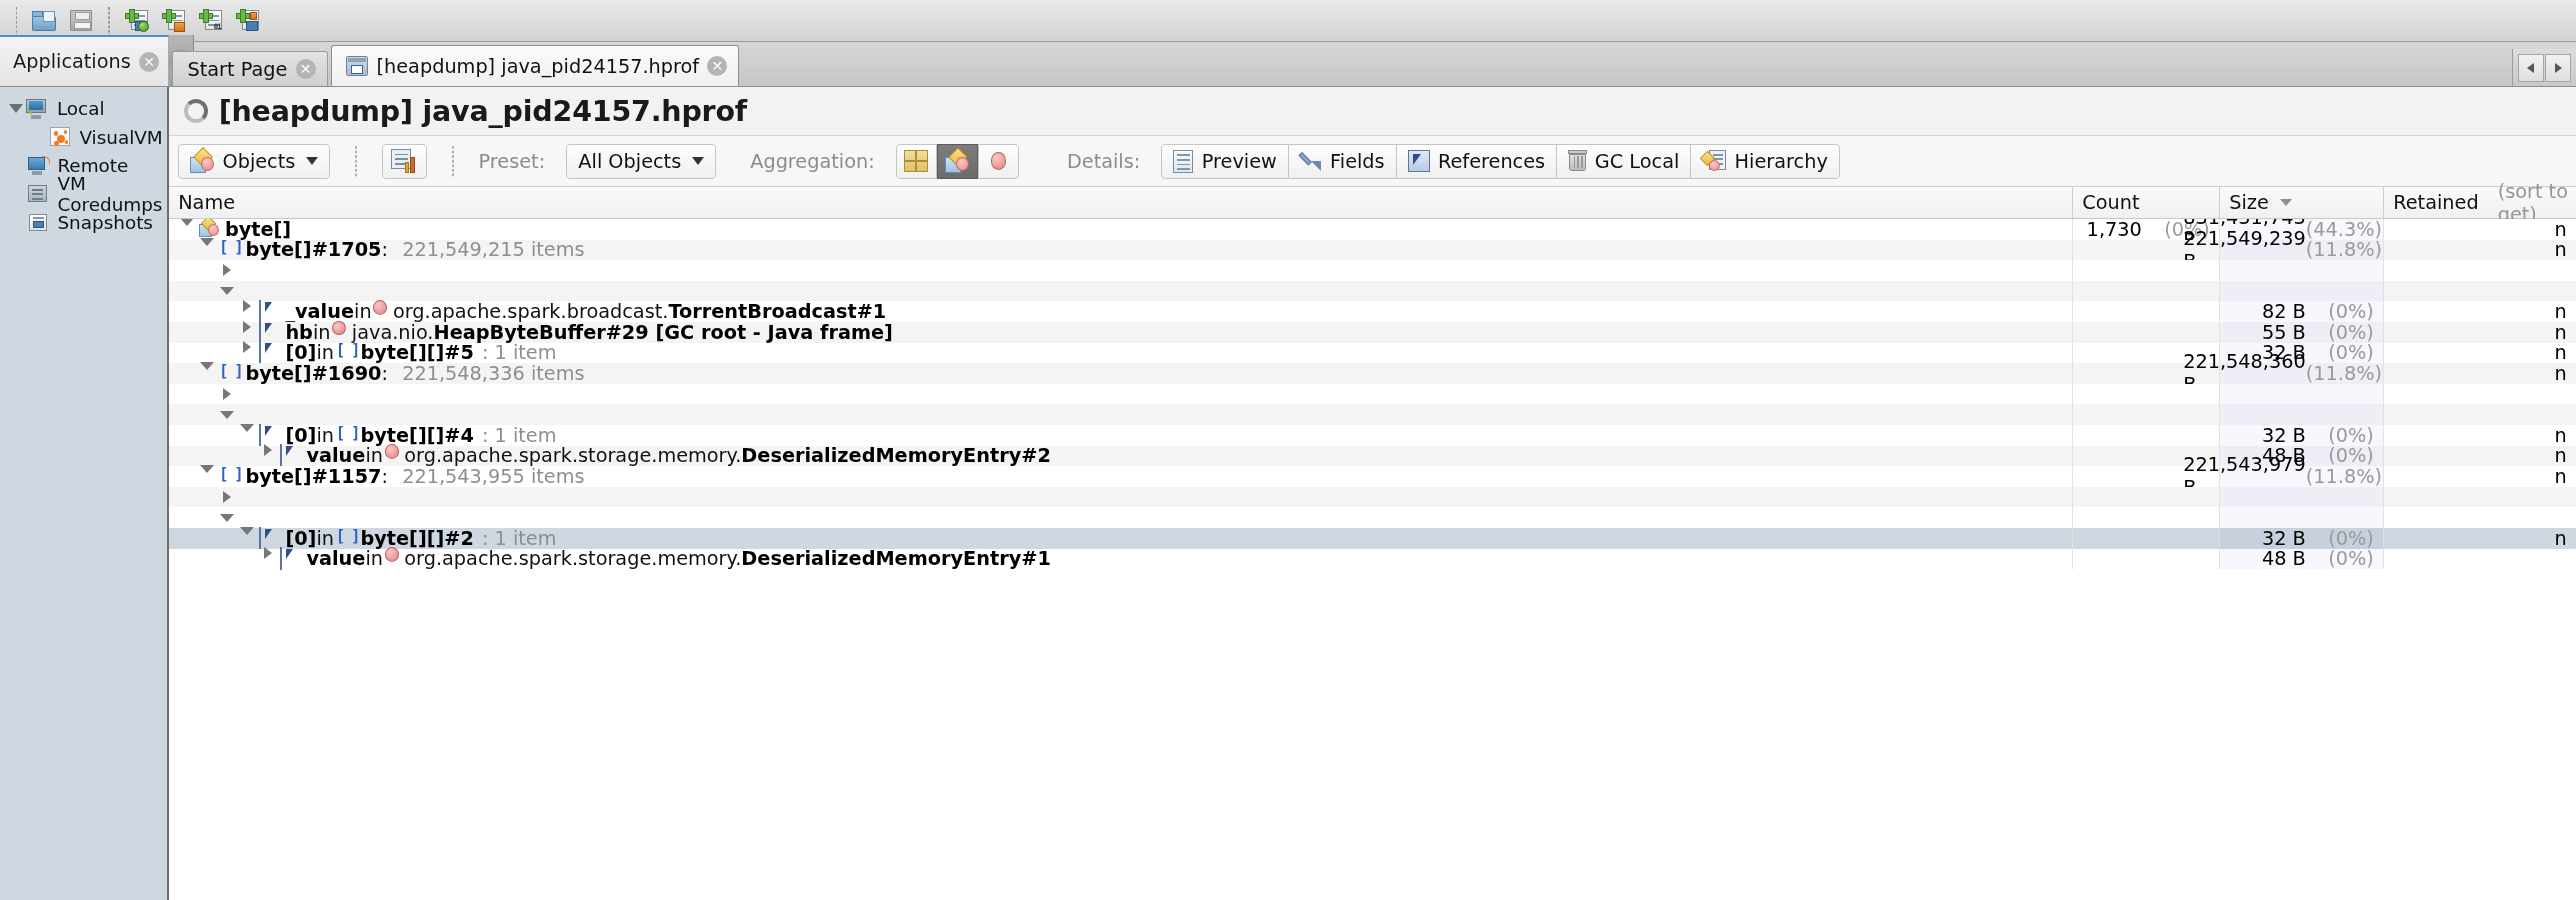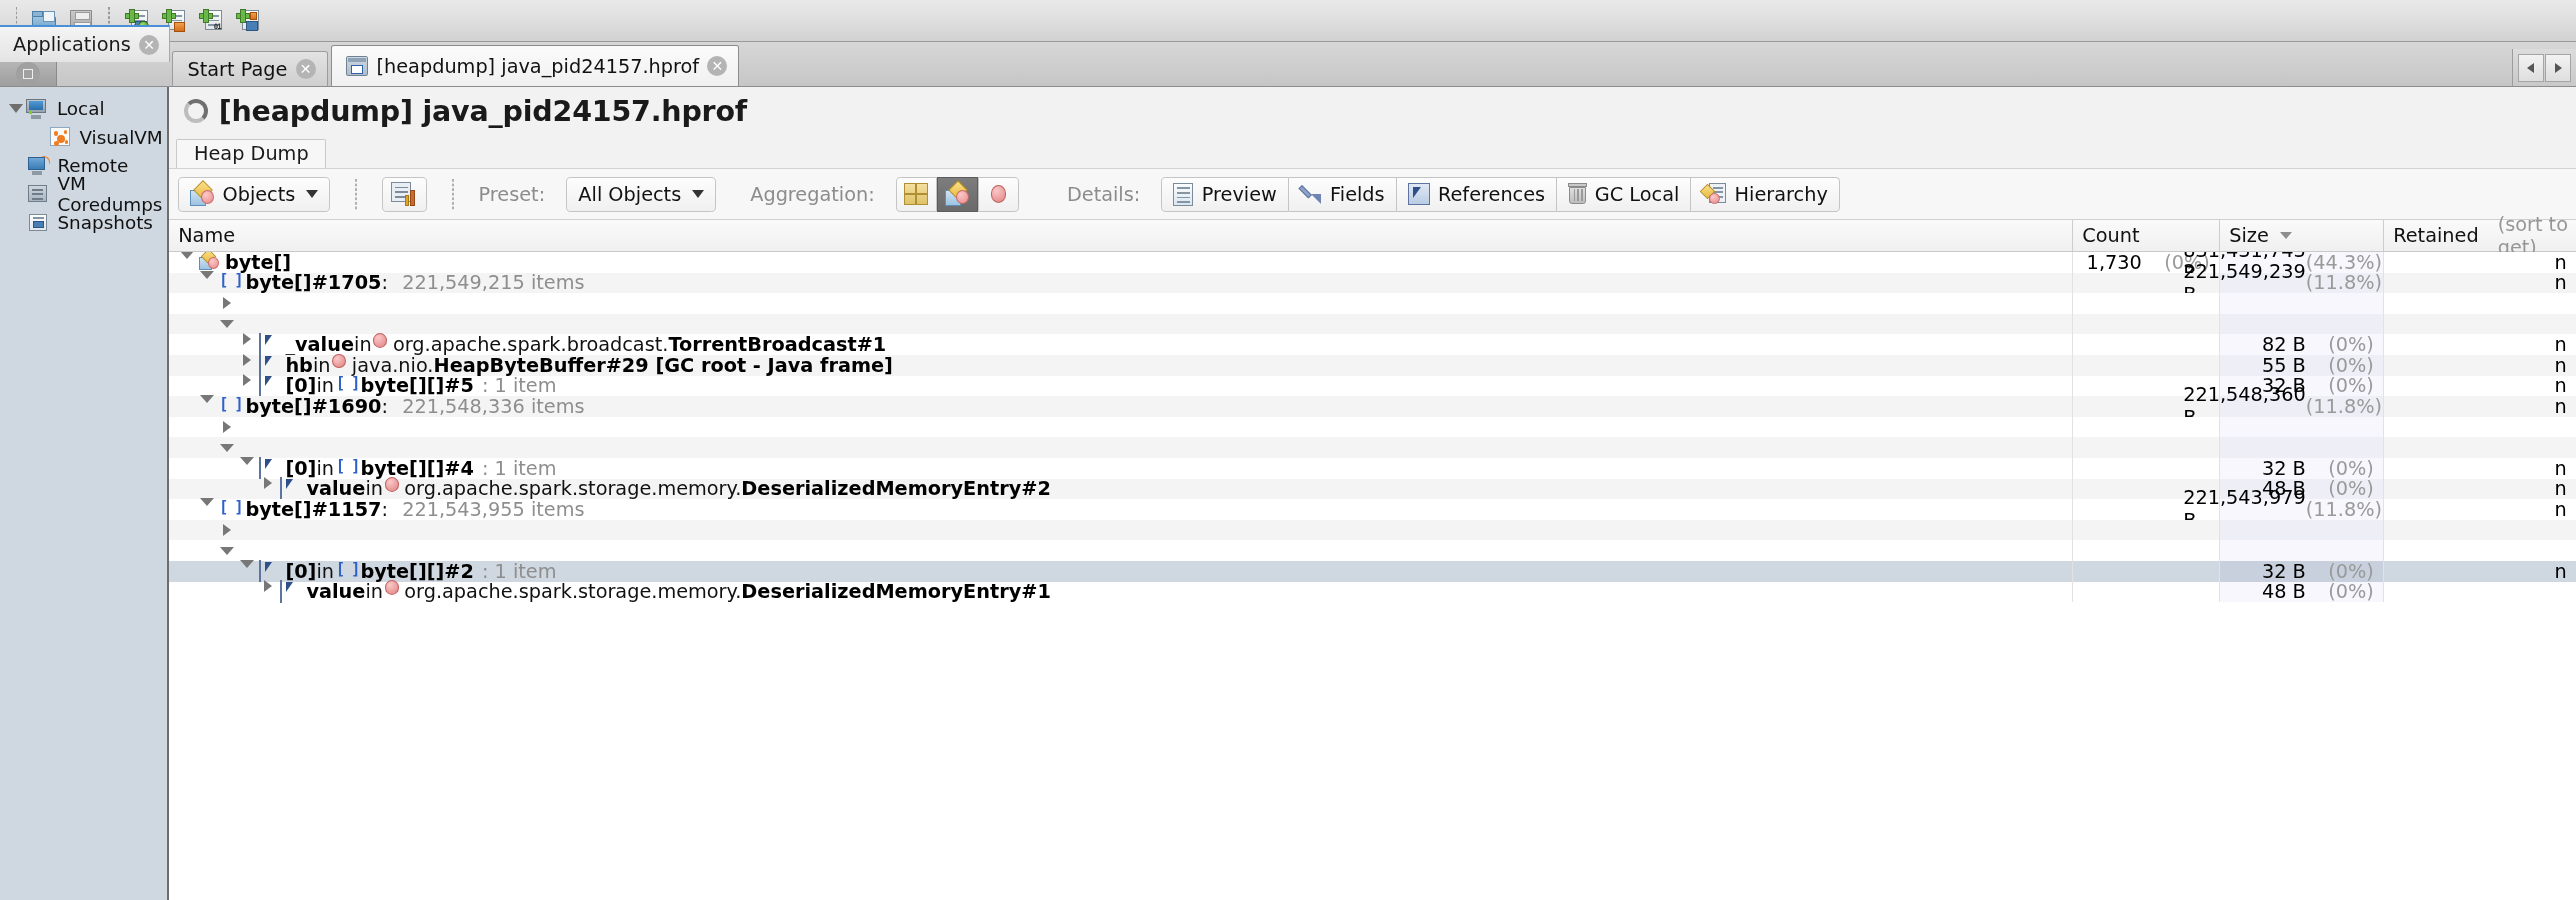--- a/index.html
+++ b/index.html
@@ -50,21 +50,21 @@
     background:radial-gradient(circle at 35% 30%,#9fe06a,#3d8f22);border:0.9px solid #2e6b18;box-sizing:border-box;}
   .ic-mini-blue{position:absolute;right:0.9px;bottom:0.9px;width:12px;height:10px;background:#4a7fb5;
     border:0.9px solid #2d5782;box-sizing:border-box;}
   .ic-mini-red{position:absolute;right:0px;bottom:0px;width:11px;height:10px;
     background:linear-gradient(to bottom,#f0a050,#d4701e);border:0.9px solid #a4500c;box-sizing:border-box;}
   .ic-jmx-txt{position:absolute;right:0.9px;bottom:0.9px;font-size:6.4px;font-weight:bold;color:#1d4f86;
     font-family:"DejaVu Sans Mono",monospace;letter-spacing:-0.9px;}
   
   .tabrow{height:44px;display:flex;align-items:flex-end;position:relative;
     background:linear-gradient(to bottom,#d7d7d7,#c6c6c6);border-bottom:0.9px solid #8d8d8d;}
-  .dockhdr{width:170px;height:61px;display:flex;align-items:stretch;flex-direction:column;}
+  .dockhdr{width:170px;height:51px;display:flex;align-items:stretch;}
   .dock-tab{flex:1;display:flex;align-items:center;padding:0 9.2px 0 13px;
     background:linear-gradient(to bottom,#f4f4f4,#e4e4e4);
     border-top:2.8px solid #4a90d9;border-right:0.9px solid #a9a9a9;box-sizing:border-box;}
   .dock-tab .t{font-size:19.3px;color:#1a1a1a;}
   .dock-btn{width:57px;display:flex;align-items:center;justify-content:center;
     background:linear-gradient(to bottom,#b6b6b6,#9e9e9e);border-right:0.9px solid #8a8a8a;box-sizing:border-box;}
   .xbtn{width:20px;height:20px;border-radius:50%;background:#b4b4b4;color:#fff;
     display:flex;align-items:center;justify-content:center;font-size:14px;font-weight:bold;
     margin-left:8.3px;line-height:1;}
   .minbtn{width:24px;height:24px;border-radius:50%;background:#a0a0a0;
@@ -417,25 +417,20 @@
     </div>
   </div>
 
   <div class="main">
 
     <div class="vtitle">
       <span class="spin"></span>
       <span class="t">[heapdump] java_pid24157.hprof</span>
     </div>
 
-    <div class="subtabs">
-      <div class="subtab">
-        <span>Heap Dump</span>
-      </div>
-    </div>
 
     <div class="vtoolbar">
       <div class="pill">
         <span class="ic-objects">
           <span class="sq"></span>
             <span class="dia"></span>
             <span class="cir"></span>
         </span>
         <span class="t">Objects</span>
         <span class="caret"></span>

